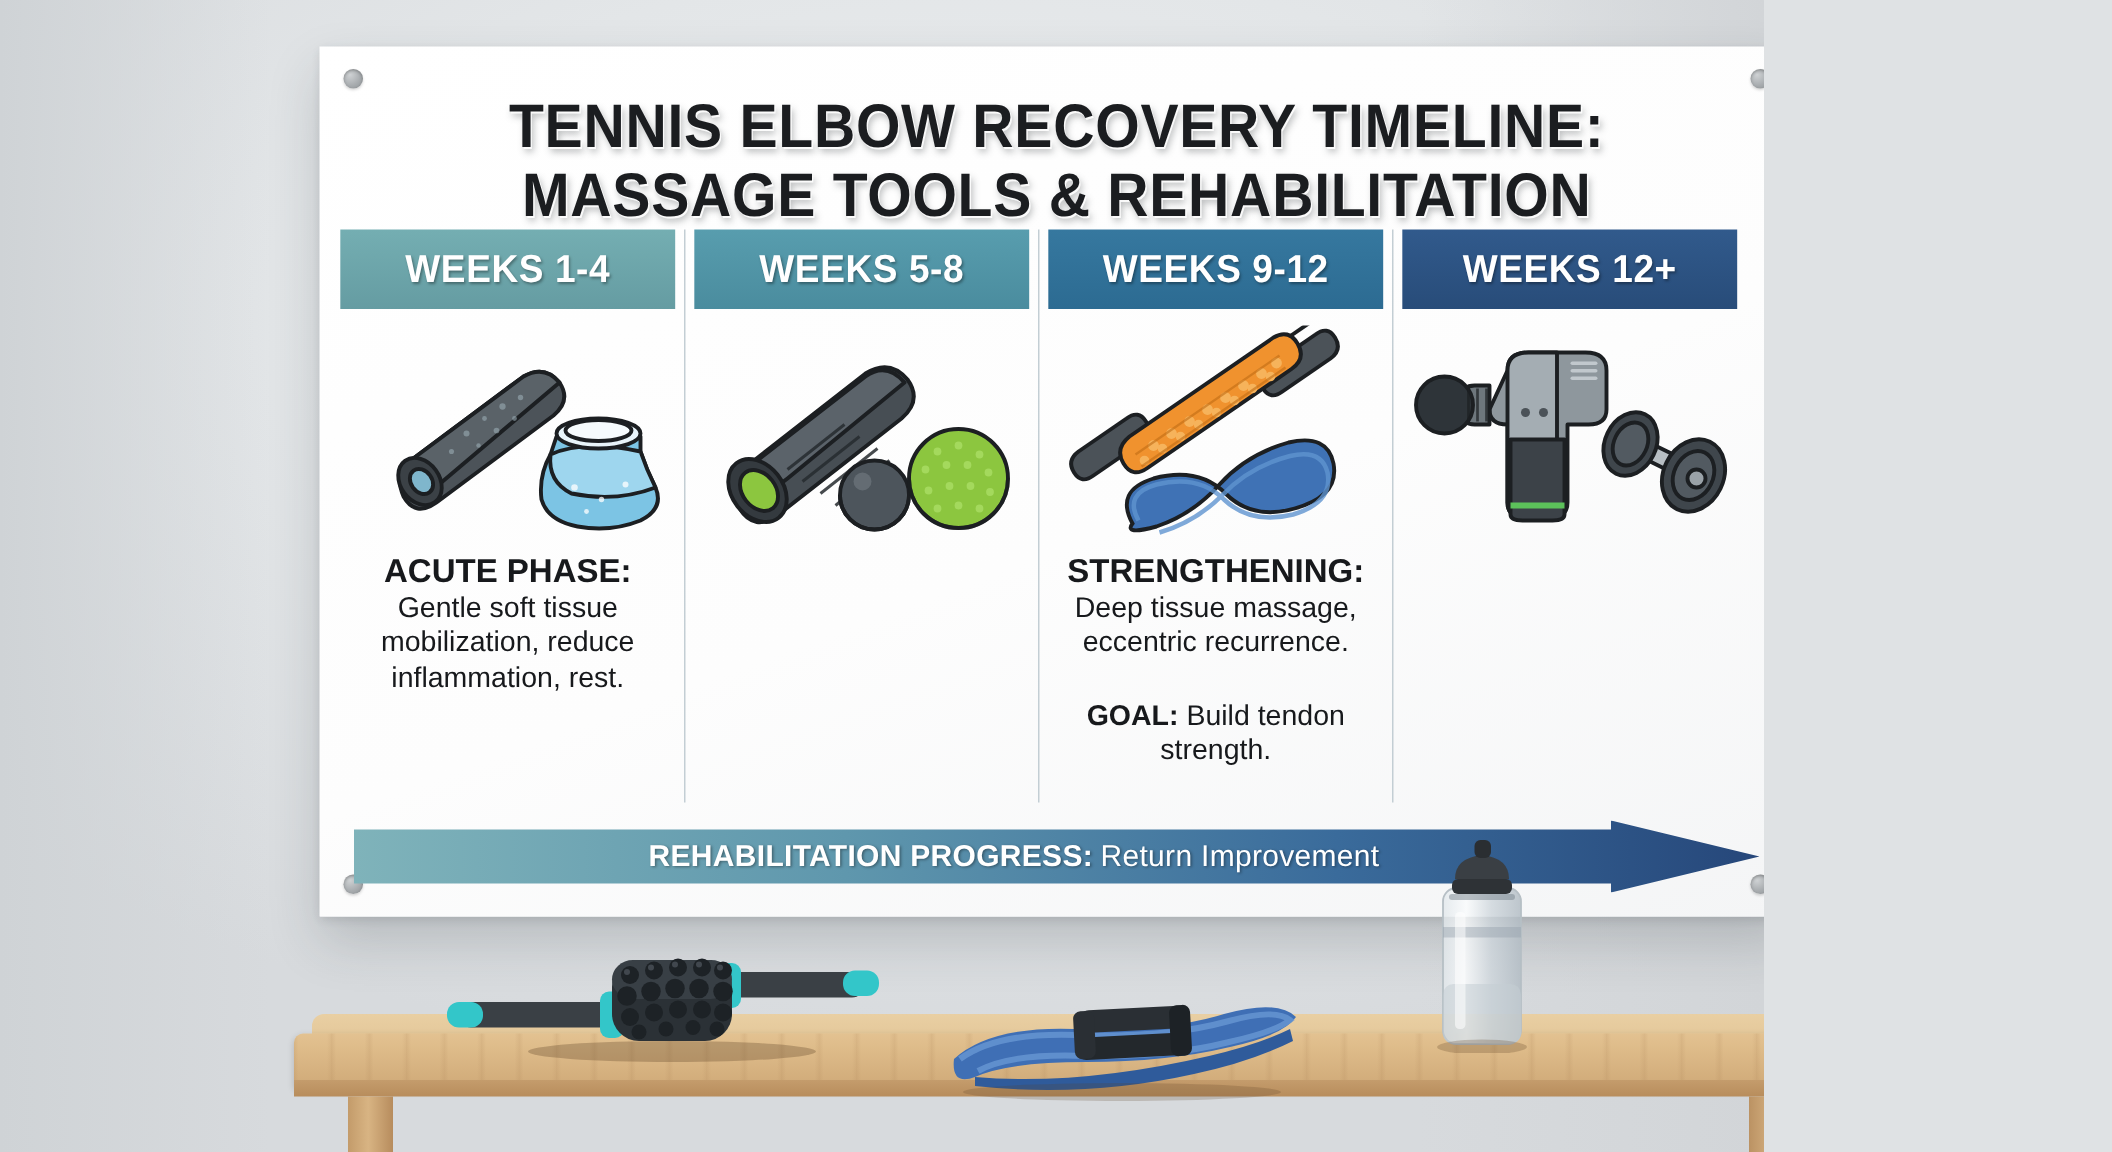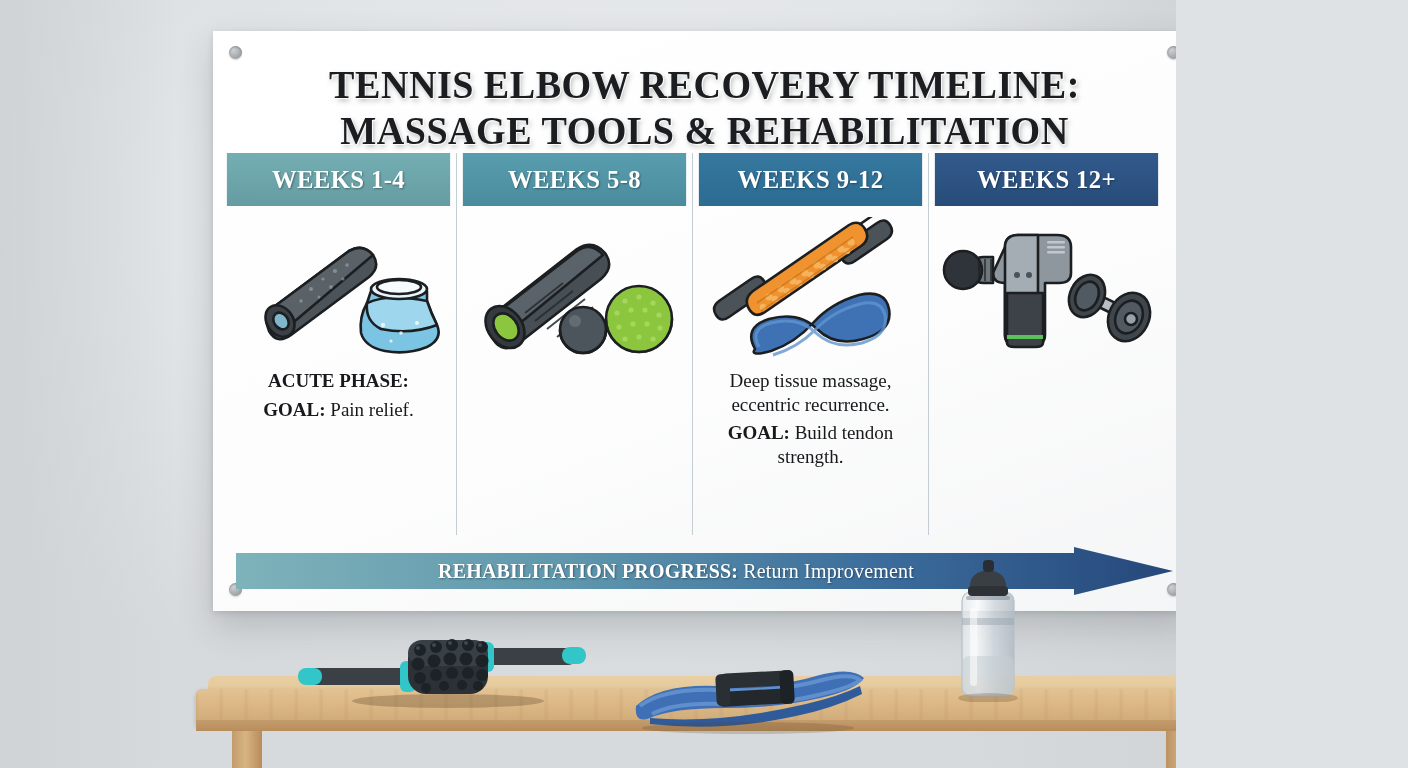--- a/index.html
+++ b/index.html
@@ -1,21 +1,21 @@
 <!DOCTYPE html>
 <html><head>
 <meta charset="utf-8">
 <style>
   html,body{margin:0;padding:0;}
   body{
     width:1408px;height:768px;overflow:hidden;
     font-family:"Liberation Sans", sans-serif;
     background:#dfe2e4;
   }
-  .scene{position:relative;width:1176px;height:768px;overflow:hidden;font-family:Liberation Serif, serif;}
+  .scene{position:relative;width:1176px;height:768px;overflow:hidden;}
 
   
   .wall{
     position:absolute;left:0;top:0;width:1408px;height:768px;
     background:
       radial-gradient(900px 500px at 46% 28%, #eceef0 0%, #e3e6e8 48%, #d7dadd 100%);
   }
   .wall-shade-l{
     position:absolute;left:0;top:0;width:180px;height:768px;
     background:linear-gradient(90deg,#cfd3d6 0%, rgba(207,211,214,0) 100%);
@@ -70,22 +70,22 @@
   .colbody{
     flex:1;display:flex;flex-direction:column;align-items:center;
     padding:8px 10px 0 10px;box-sizing:border-box;
   }
   .art{height:155px;width:100%;display:flex;align-items:center;justify-content:center;}
   .art svg{display:block;}
   .txt{
     text-align:center;color:#17191c;font-size:19px;line-height:23.5px;
     padding:0 4px;
   }
-  .ph{font-weight:bold;display:block;margin-bottom:1px;font-size:19px;}
-  .goal{display:block;margin-top:5px;}
+  .ph{font-weight:bold;display:block;margin-bottom:1px;font-size:22px;}
+  .goal{display:block;margin-top:25px;}
   .goal b{font-weight:bold;}
 
   
   .arrowwrap{
     position:absolute;left:23px;top:516px;width:937px;height:48px;
   }
   .arrowwrap svg{display:block;}
   .arrowtext{
     position:absolute;left:0;top:0;width:880px;height:48px;
     display:flex;align-items:center;justify-content:center;
@@ -189,21 +189,21 @@
               <g fill="#ffffff" opacity=".75">
                 <circle cx="152" cy="108" r="2.2"></circle>
                   <circle cx="170" cy="116" r="1.8"></circle>
                 <circle cx="186" cy="106" r="2"></circle>
                   <circle cx="160" cy="124" r="1.6"></circle>
               </g>
             </svg>
           </div>
           <div class="txt">
             <span class="ph">ACUTE PHASE:</span>
-            <span class="goal"><b>GOAL:</b> <span>Pain relief.</span></span>
+            <span>Gentle soft tissue mobilization, reduce inflammation, rest.</span>
           </div>
         </div>
       </div>
 
       <div class="col">
         <div class="colhead" style="background:linear-gradient(180deg,#589dae 0%,#4a8c9e 100%)">WEEKS 5-8</div>
         <div class="colbody">
           <div class="art">
             <svg width="215" height="150" viewBox="0 0 215 150">
               <g stroke="#1c1f22" stroke-width="2.6" stroke-linejoin="round">
@@ -288,20 +288,21 @@
 
               <g stroke="#1c1f22" stroke-width="2.6" fill="none">
                 <path d="M52 132 Q40 110 66 102 Q96 94 114 112 Q132 130 160 122 Q190 114 186 92
                          Q182 72 156 78 Q128 86 110 106 Q92 126 68 134 Q46 140 52 132 Z" fill="#3f72b5"></path>
                 <path d="M56 130 Q46 112 68 106 Q96 99 113 116 Q131 133 159 126 Q186 118 182 98
                          Q178 82 157 87 Q130 94 112 113 Q94 131 70 138" stroke="#5f93cf" stroke-width="3" fill="none" opacity=".8"></path>
               </g>
             </svg>
           </div>
           <div class="txt">
+            <span class="ph">STRENGTHENING:</span>
             <span>Deep tissue massage, eccentric recurrence.</span>
             <span class="goal"><b>GOAL:</b> <span>Build tendon strength.</span></span>
           </div>
         </div>
       </div>
 
       <div class="col">
         <div class="colhead" style="background:linear-gradient(180deg,#315a8c 0%,#284c79 100%)">WEEKS 12+</div>
         <div class="colbody">
           <div class="art">

